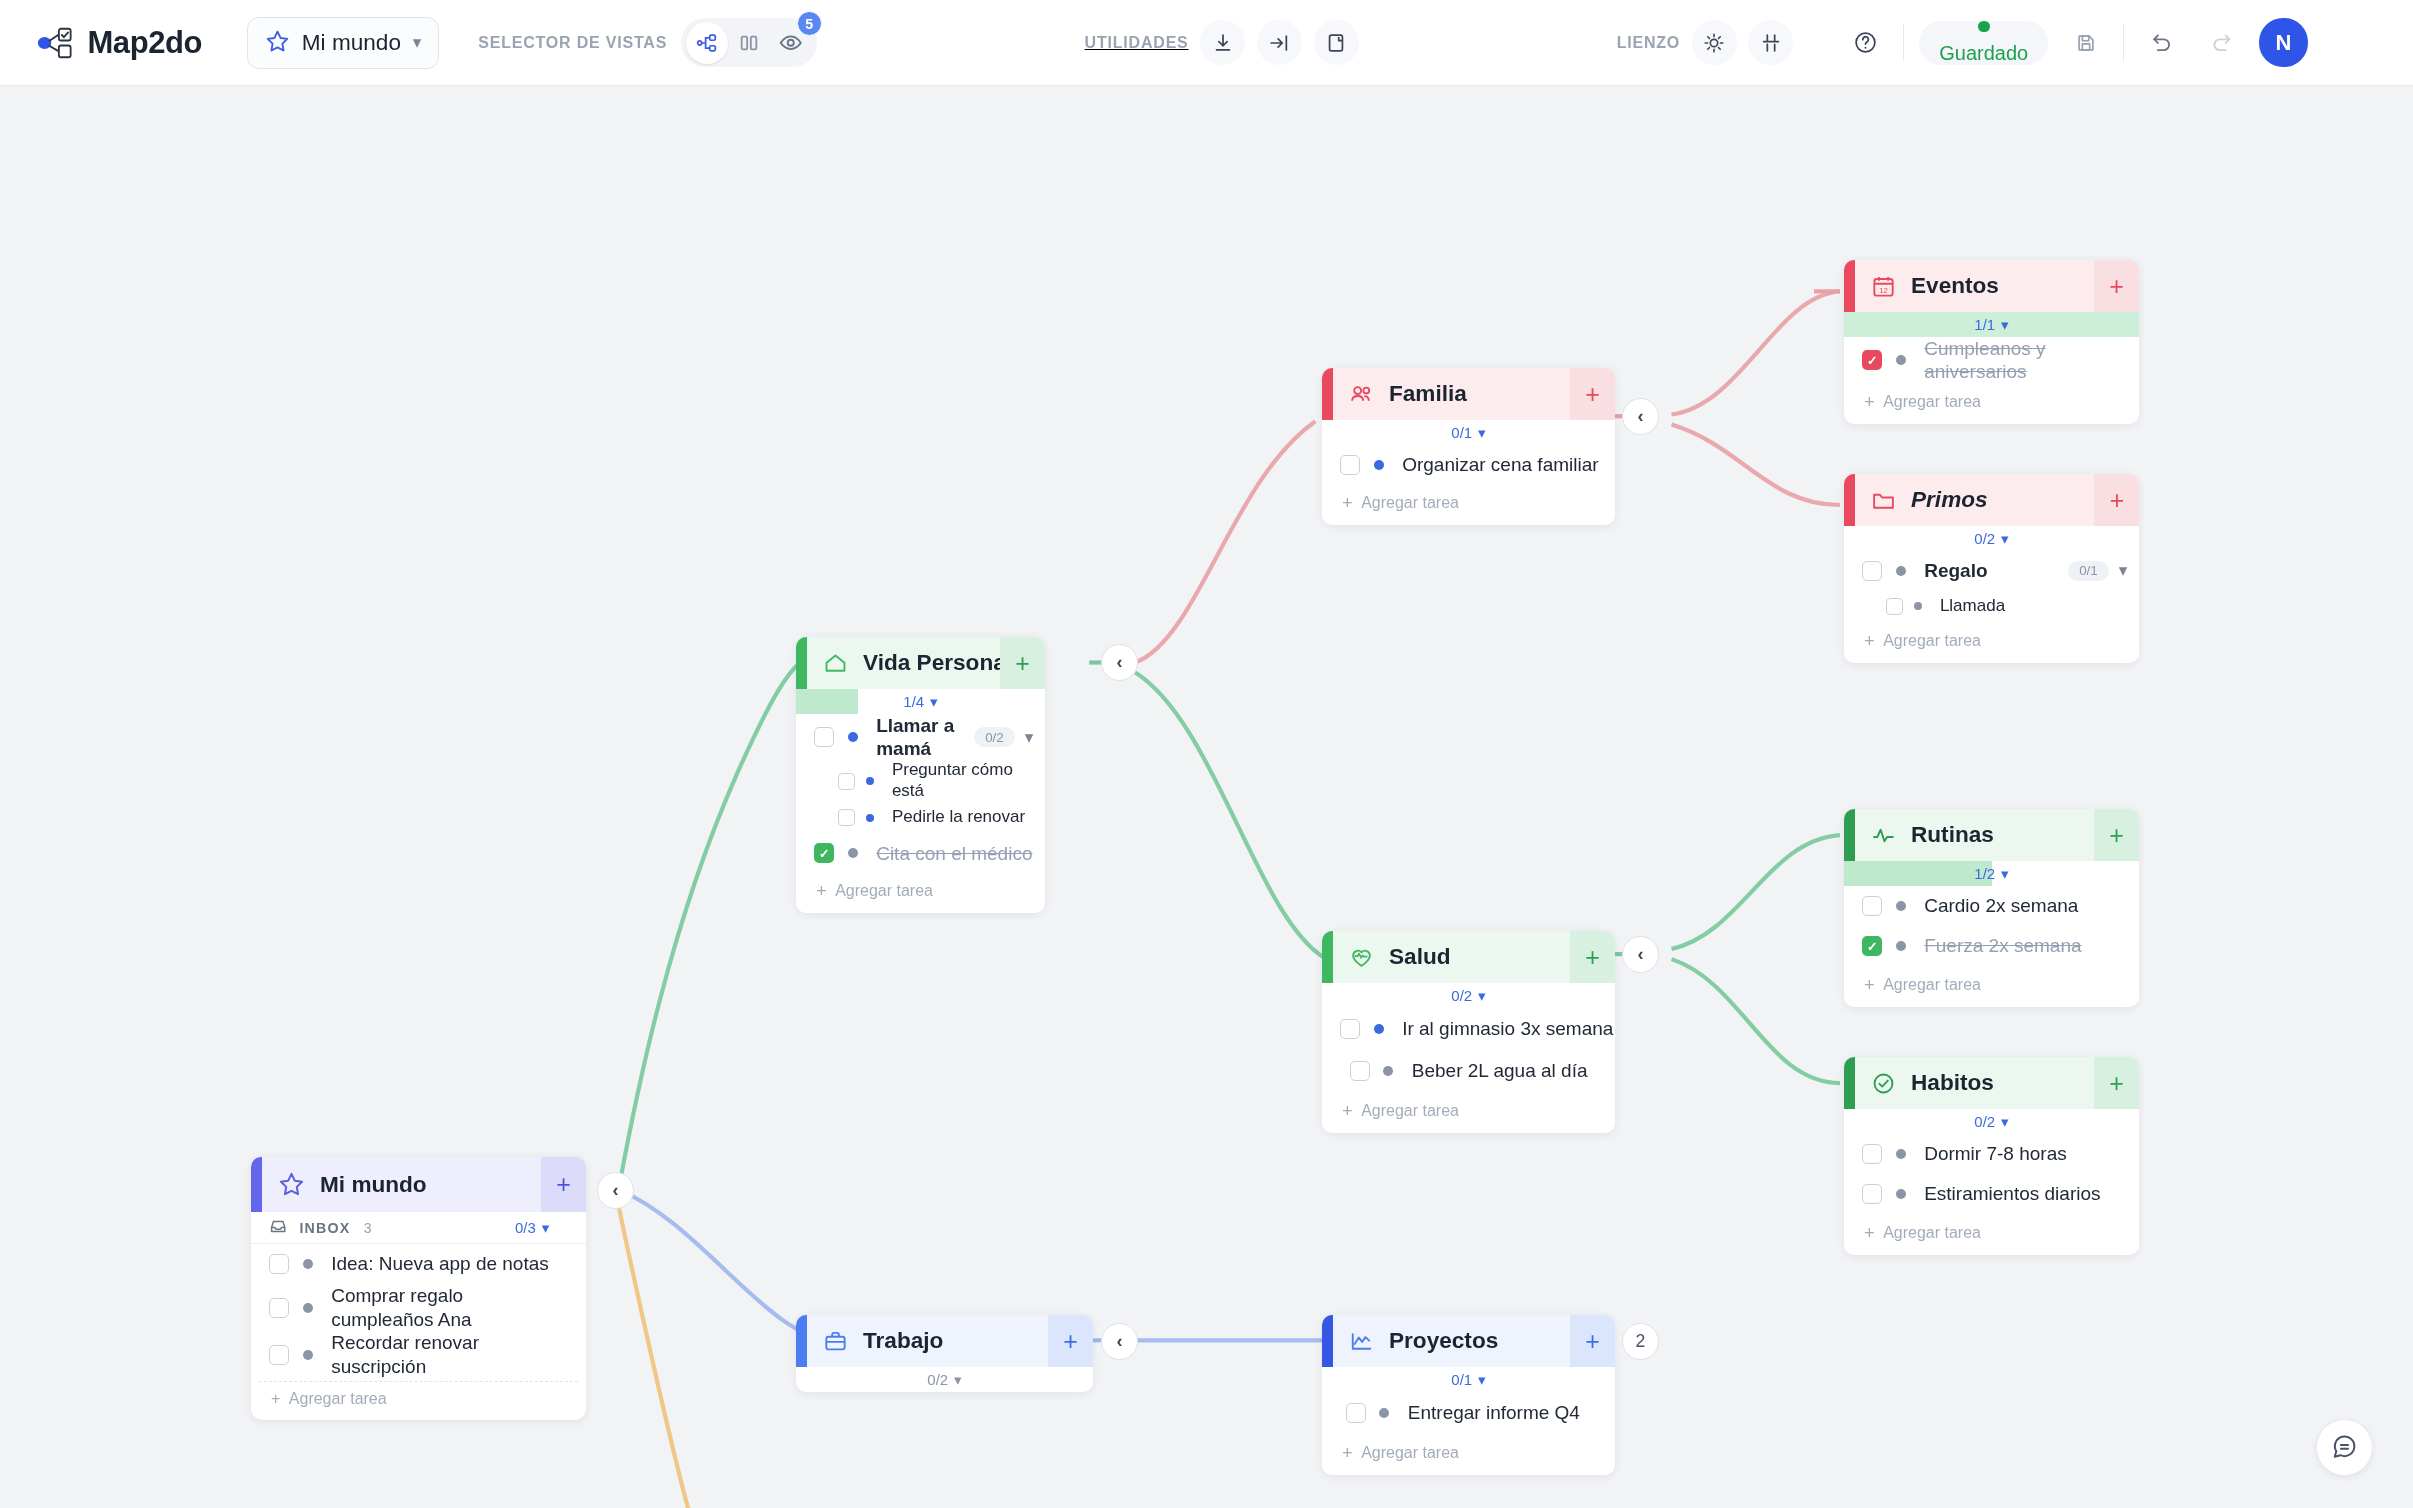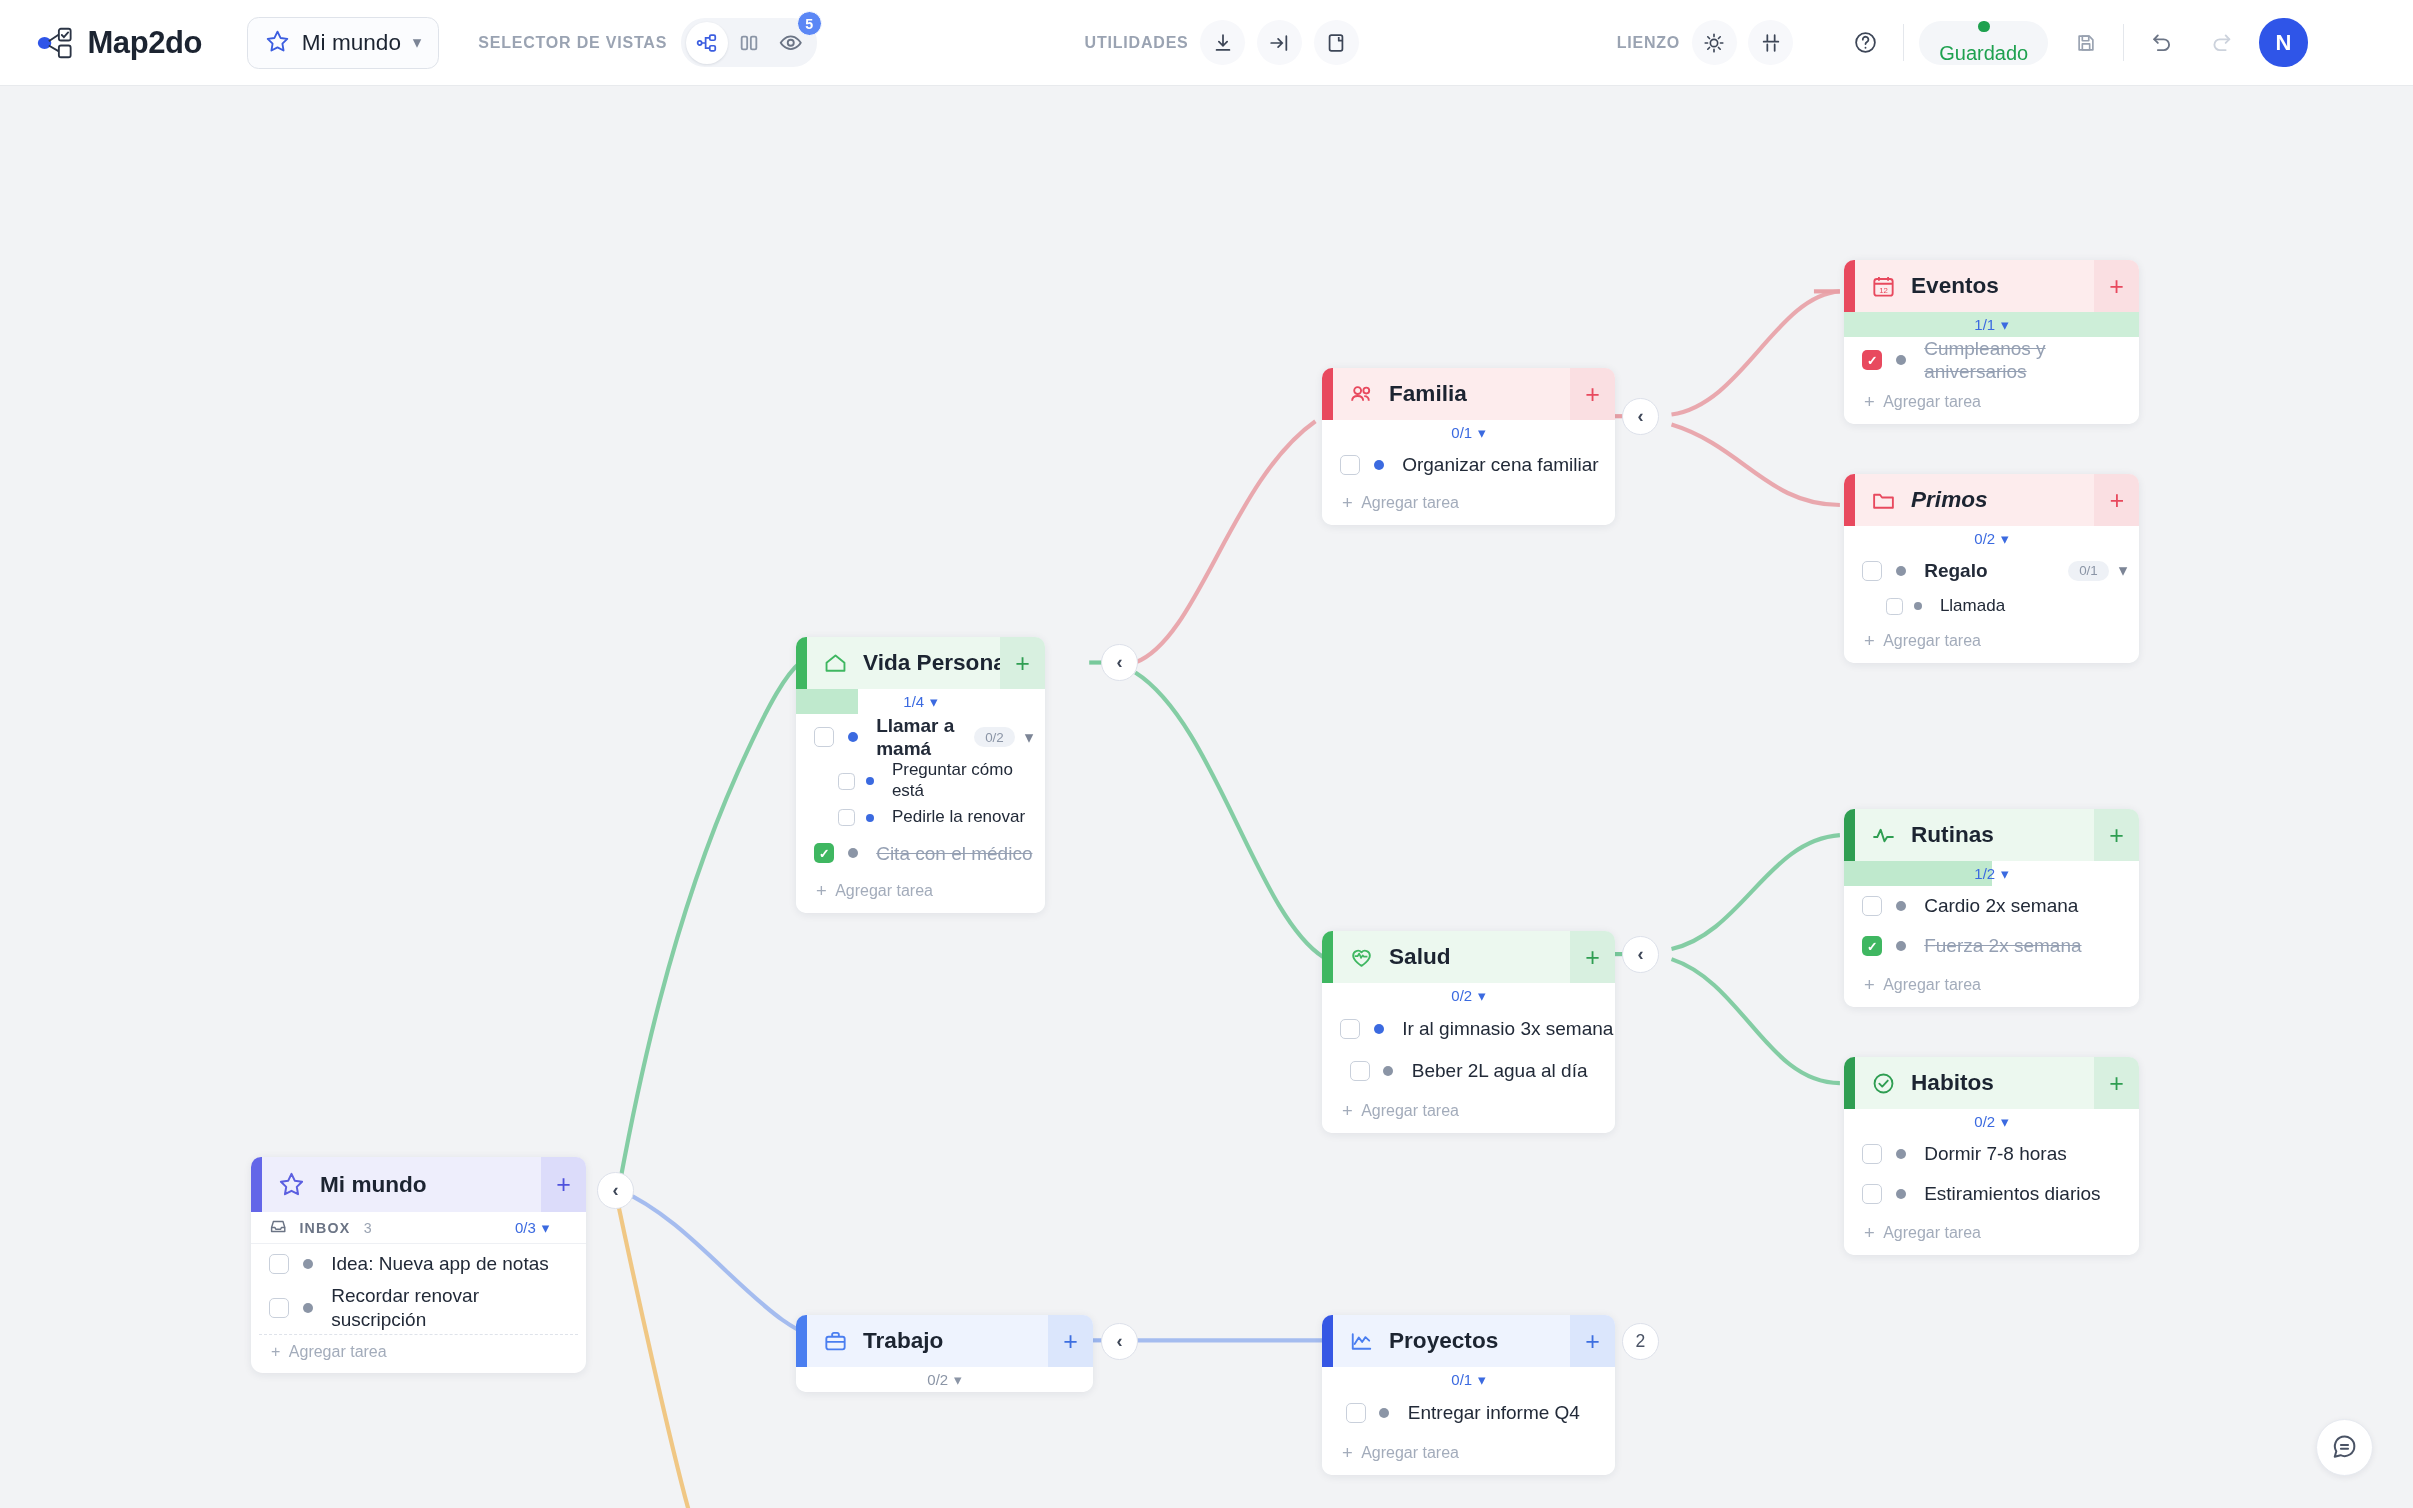--- a/index.html
+++ b/index.html
@@ -52,21 +52,21 @@
   .view-btn.active { background: #ffffff; box-shadow: 0 0.8px 2.5px rgba(20,30,60,.12); }
   .view-badge {
     position: absolute; top: -6.7px; right: -5px;
     width: 25px; height: 25px; border-radius: 12.6px;
     background: #5b87f5; color: #fff;
     font-size: 14.2px; font-weight: bold;
     display: flex; align-items: center; justify-content: center;
     border: 1.7px solid #fff;
   }
 
-  .util-wrap { margin-left: 268px; display: flex; align-items: center; gap: 11.7px; }
+  .util-wrap { margin-left: 268px; display: flex; align-items: center; gap: 11.7px; text-decoration: underline; }
   .round-btn {
     width: 45px; height: 45px; border-radius: 22.6px;
     background: #f7f8fb;
     display: flex; align-items: center; justify-content: center;
   }
   .plain-btn {
     width: 45px; height: 45px; border-radius: 22.6px;
     display: flex; align-items: center; justify-content: center;
   }
   .canvas-wrap { margin-left: 258px; display: flex; align-items: center; gap: 11.7px; }
@@ -648,20 +648,25 @@
         </span>
       </div>
       <div class="task" style="min-height:40px;">
         <span class="cbox"></span>
         <span class="bullet" style="background:#8b95a6;"></span>
         <span class="tlabel">Idea: Nueva app de notas</span>
       </div>
       <div class="task" style="min-height:47px;">
         <span class="cbox"></span>
         <span class="bullet" style="background:#8b95a6;"></span>
+        <span class="tlabel" style="max-width:159px;">Comprar regalo cumpleaños Ana</span>
+      </div>
+      <div class="task" style="min-height:47px;">
+        <span class="cbox"></span>
+        <span class="bullet" style="background:#8b95a6;"></span>
         <span class="tlabel" style="max-width:159px;">Recordar renovar suscripción</span>
       </div>
       <div class="dashed-add">
         <span class="pl">+</span>
         <span>Agregar tarea</span>
       </div>
     </div>
   </div>
 
   <div class="node" style="left:796px; top:1229px; width:297px;">

